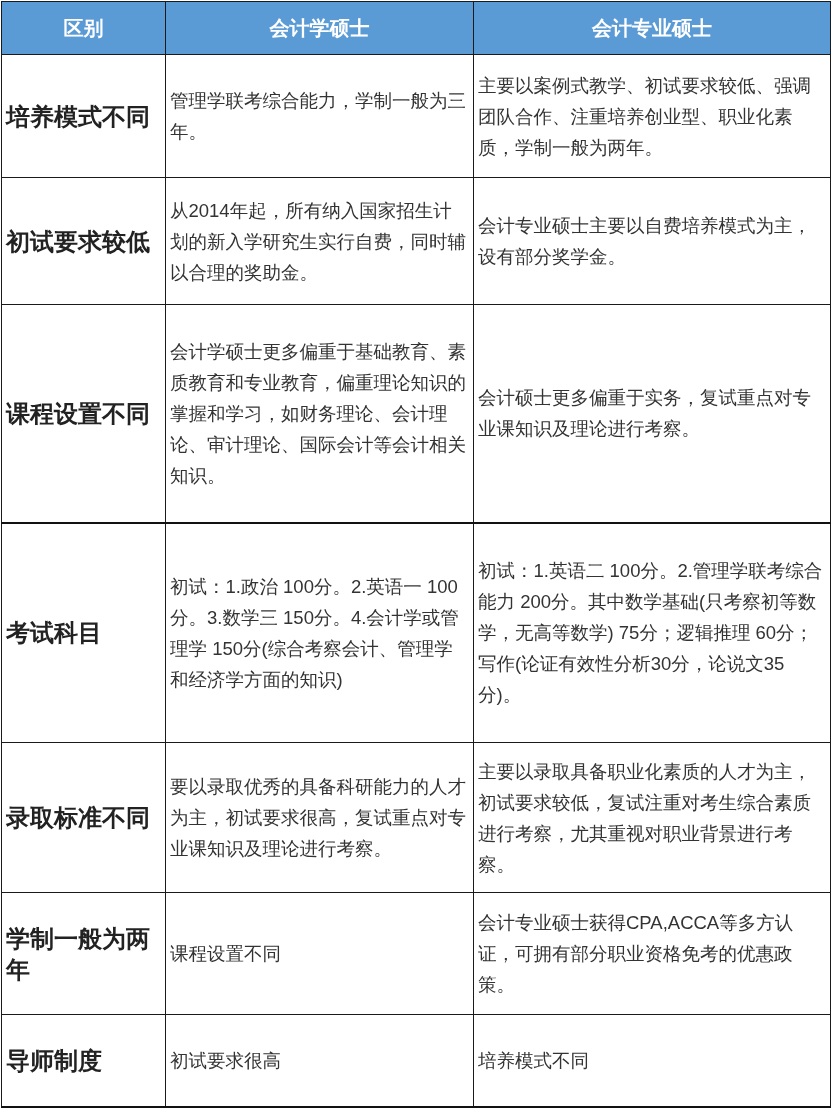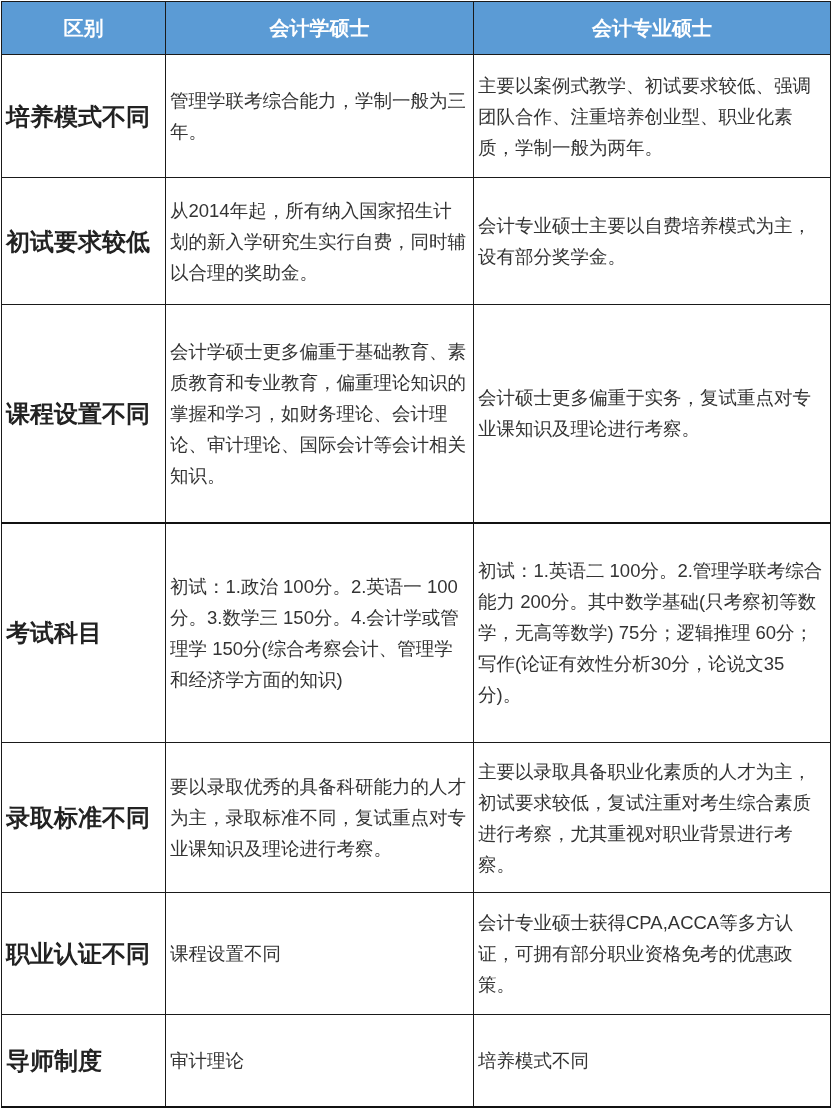--- a/index.html
+++ b/index.html
@@ -69,27 +69,27 @@
       <td>会计学硕士更多偏重于基础教育、素质教育和专业教育，偏重理论知识的掌握和学习，如财务理论、会计理论、审计理论、国际会计等会计相关知识。</td>
       <td>会计硕士更多偏重于实务，复试重点对专业课知识及理论进行考察。</td>
     </tr>
     <tr class="thick" style="height:220px">
       <td class="rowhead">考试科目</td>
       <td>初试：1.政治 100分。2.英语一 100分。3.数学三 150分。4.会计学或管理学 150分(综合考察会计、管理学和经济学方面的知识)</td>
       <td>初试：1.英语二 100分。2.管理学联考综合能力 200分。其中数学基础(只考察初等数学，无高等数学) 75分；逻辑推理 60分；写作(论证有效性分析30分，论说文35分)。</td>
     </tr>
     <tr style="height:150px">
       <td class="rowhead">录取标准不同</td>
-      <td>要以录取优秀的具备科研能力的人才为主，录取标准不同，复试重点对专业课知识及理论进行考察。</td>
+      <td>要以录取优秀的具备科研能力的人才为主，初试要求很高，复试重点对专业课知识及理论进行考察。</td>
       <td>主要以录取具备职业化素质的人才为主，初试要求较低，复试注重对考生综合素质进行考察，尤其重视对职业背景进行考察。</td>
     </tr>
     <tr style="height:122px">
-      <td class="rowhead">职业认证不同</td>
+      <td class="rowhead">学制一般为两年</td>
       <td>课程设置不同</td>
       <td>会计专业硕士获得CPA,ACCA等多方认证，可拥有部分职业资格免考的优惠政策。</td>
     </tr>
     <tr style="height:92px">
       <td class="rowhead">导师制度</td>
-      <td>审计理论</td>
+      <td>初试要求很高</td>
       <td>培养模式不同</td>
     </tr>
   </tbody>
 </table>
 
 </body></html>

